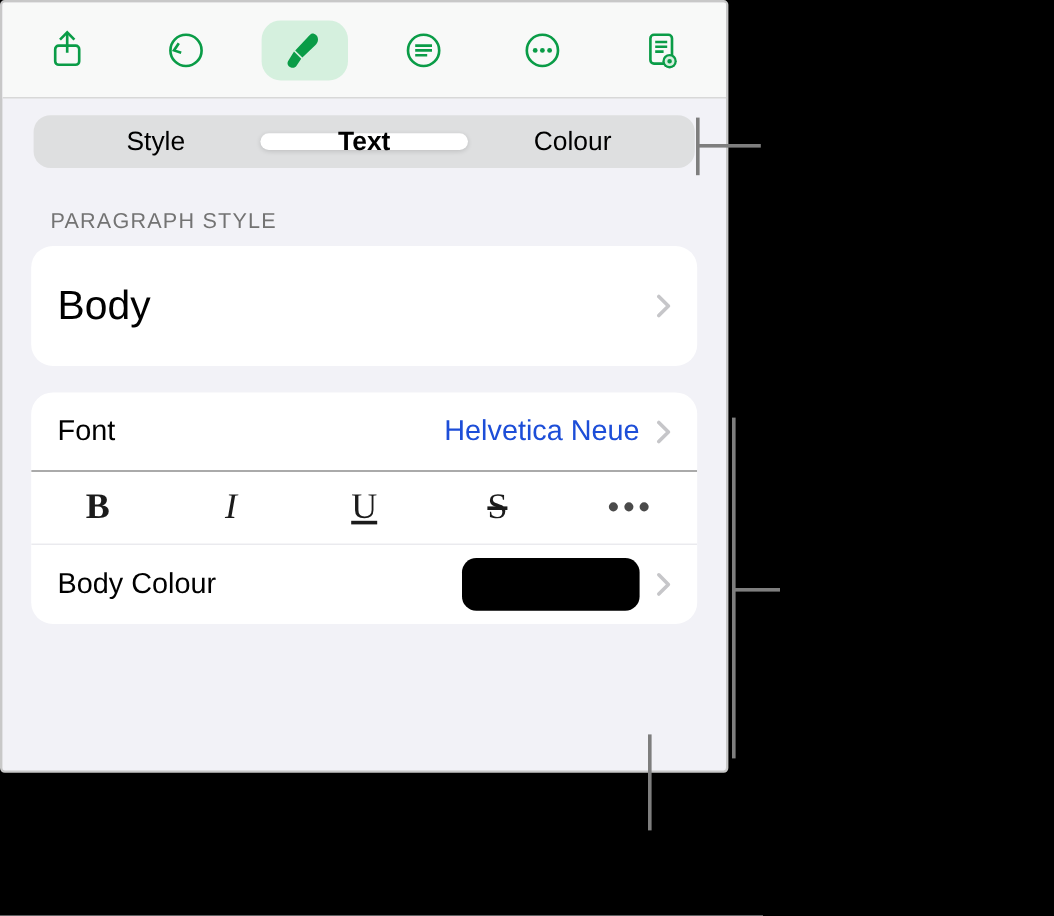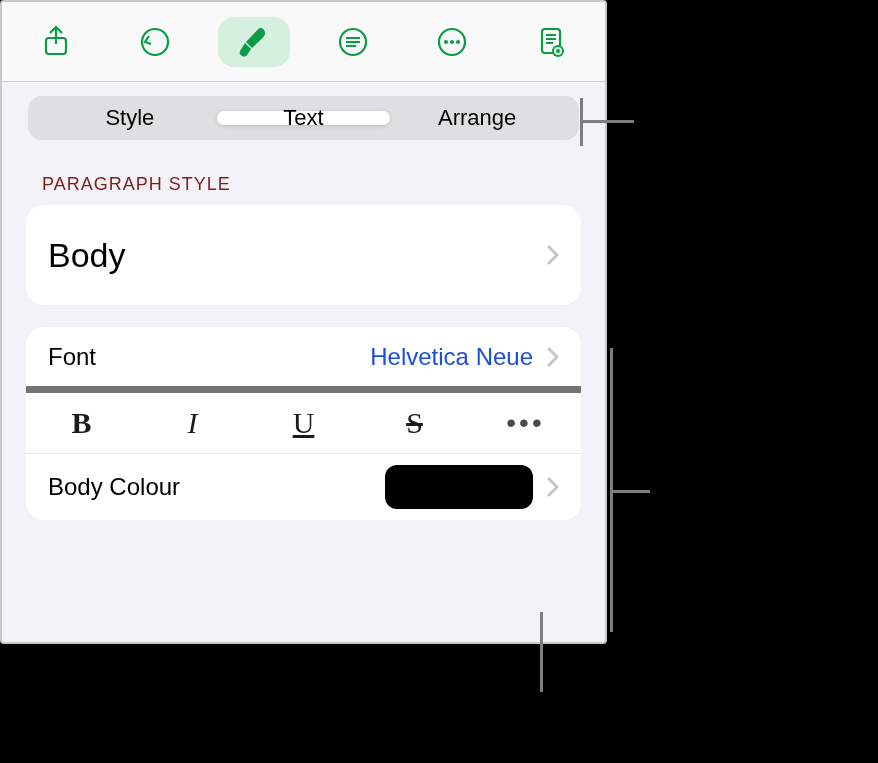--- a/index.html
+++ b/index.html
@@ -53,45 +53,45 @@
   .seg-item {
     flex:1;
     display:flex; align-items:center; justify-content:center;
     font-size:22px;
     color:#000;
     border-radius:11px;
   }
   .seg-item.sel {
     background:#fff;
     box-shadow:0 1px 4px rgba(0,0,0,.15);
-    font-weight:400;
+    font-weight:700;
   }
 
   
   .section-header {
     padding:34px 40px 10px 40px;
     font-size:18px;
     letter-spacing:1px;
-    color:#7f1d1d;
+    color:#737373;
     text-transform:uppercase;
   }
 
   
   .card {
     margin:0 24px;
     background:#fff;
     border-radius:18px;
     overflow:hidden;
   }
   .row {
     display:flex;
     align-items:center;
     padding:0 22px;
     min-height:66px;
-    border-bottom:7px solid #737373;
+    border-bottom:1px solid #737373;
   }
   .row:last-child { border-bottom:none; }
   .row .label { font-size:24px; color:#000; }
   .row .value { margin-left:auto; font-size:24px; color:#1d4ed8; }
   .chev {
     margin-left:14px;
     width:12px; height:20px;
   }
   .chev svg { width:12px; height:20px; }
   .chev svg polyline { fill:none; stroke:#c6c6c9; stroke-width:3; stroke-linecap:round; stroke-linejoin:round; }
@@ -212,21 +212,21 @@
         <circle class="fill" cx="25" cy="27" r="6"></circle>
         <circle cx="25" cy="27" r="3" style="stroke:#d5f0de"></circle>
       </svg>
     </div>
   </div>
 
   <div class="seg-wrap">
     <div class="seg">
       <div class="seg-item">Style</div>
       <div class="seg-item sel">Text</div>
-      <div class="seg-item">Arrange</div>
+      <div class="seg-item">Colour</div>
     </div>
   </div>
 
   <div class="section-header">Paragraph Style</div>
 
   <div class="card">
     <div class="row big-row">
       <span class="label">Body</span>
       <span class="value"></span>
       <span class="chev">

